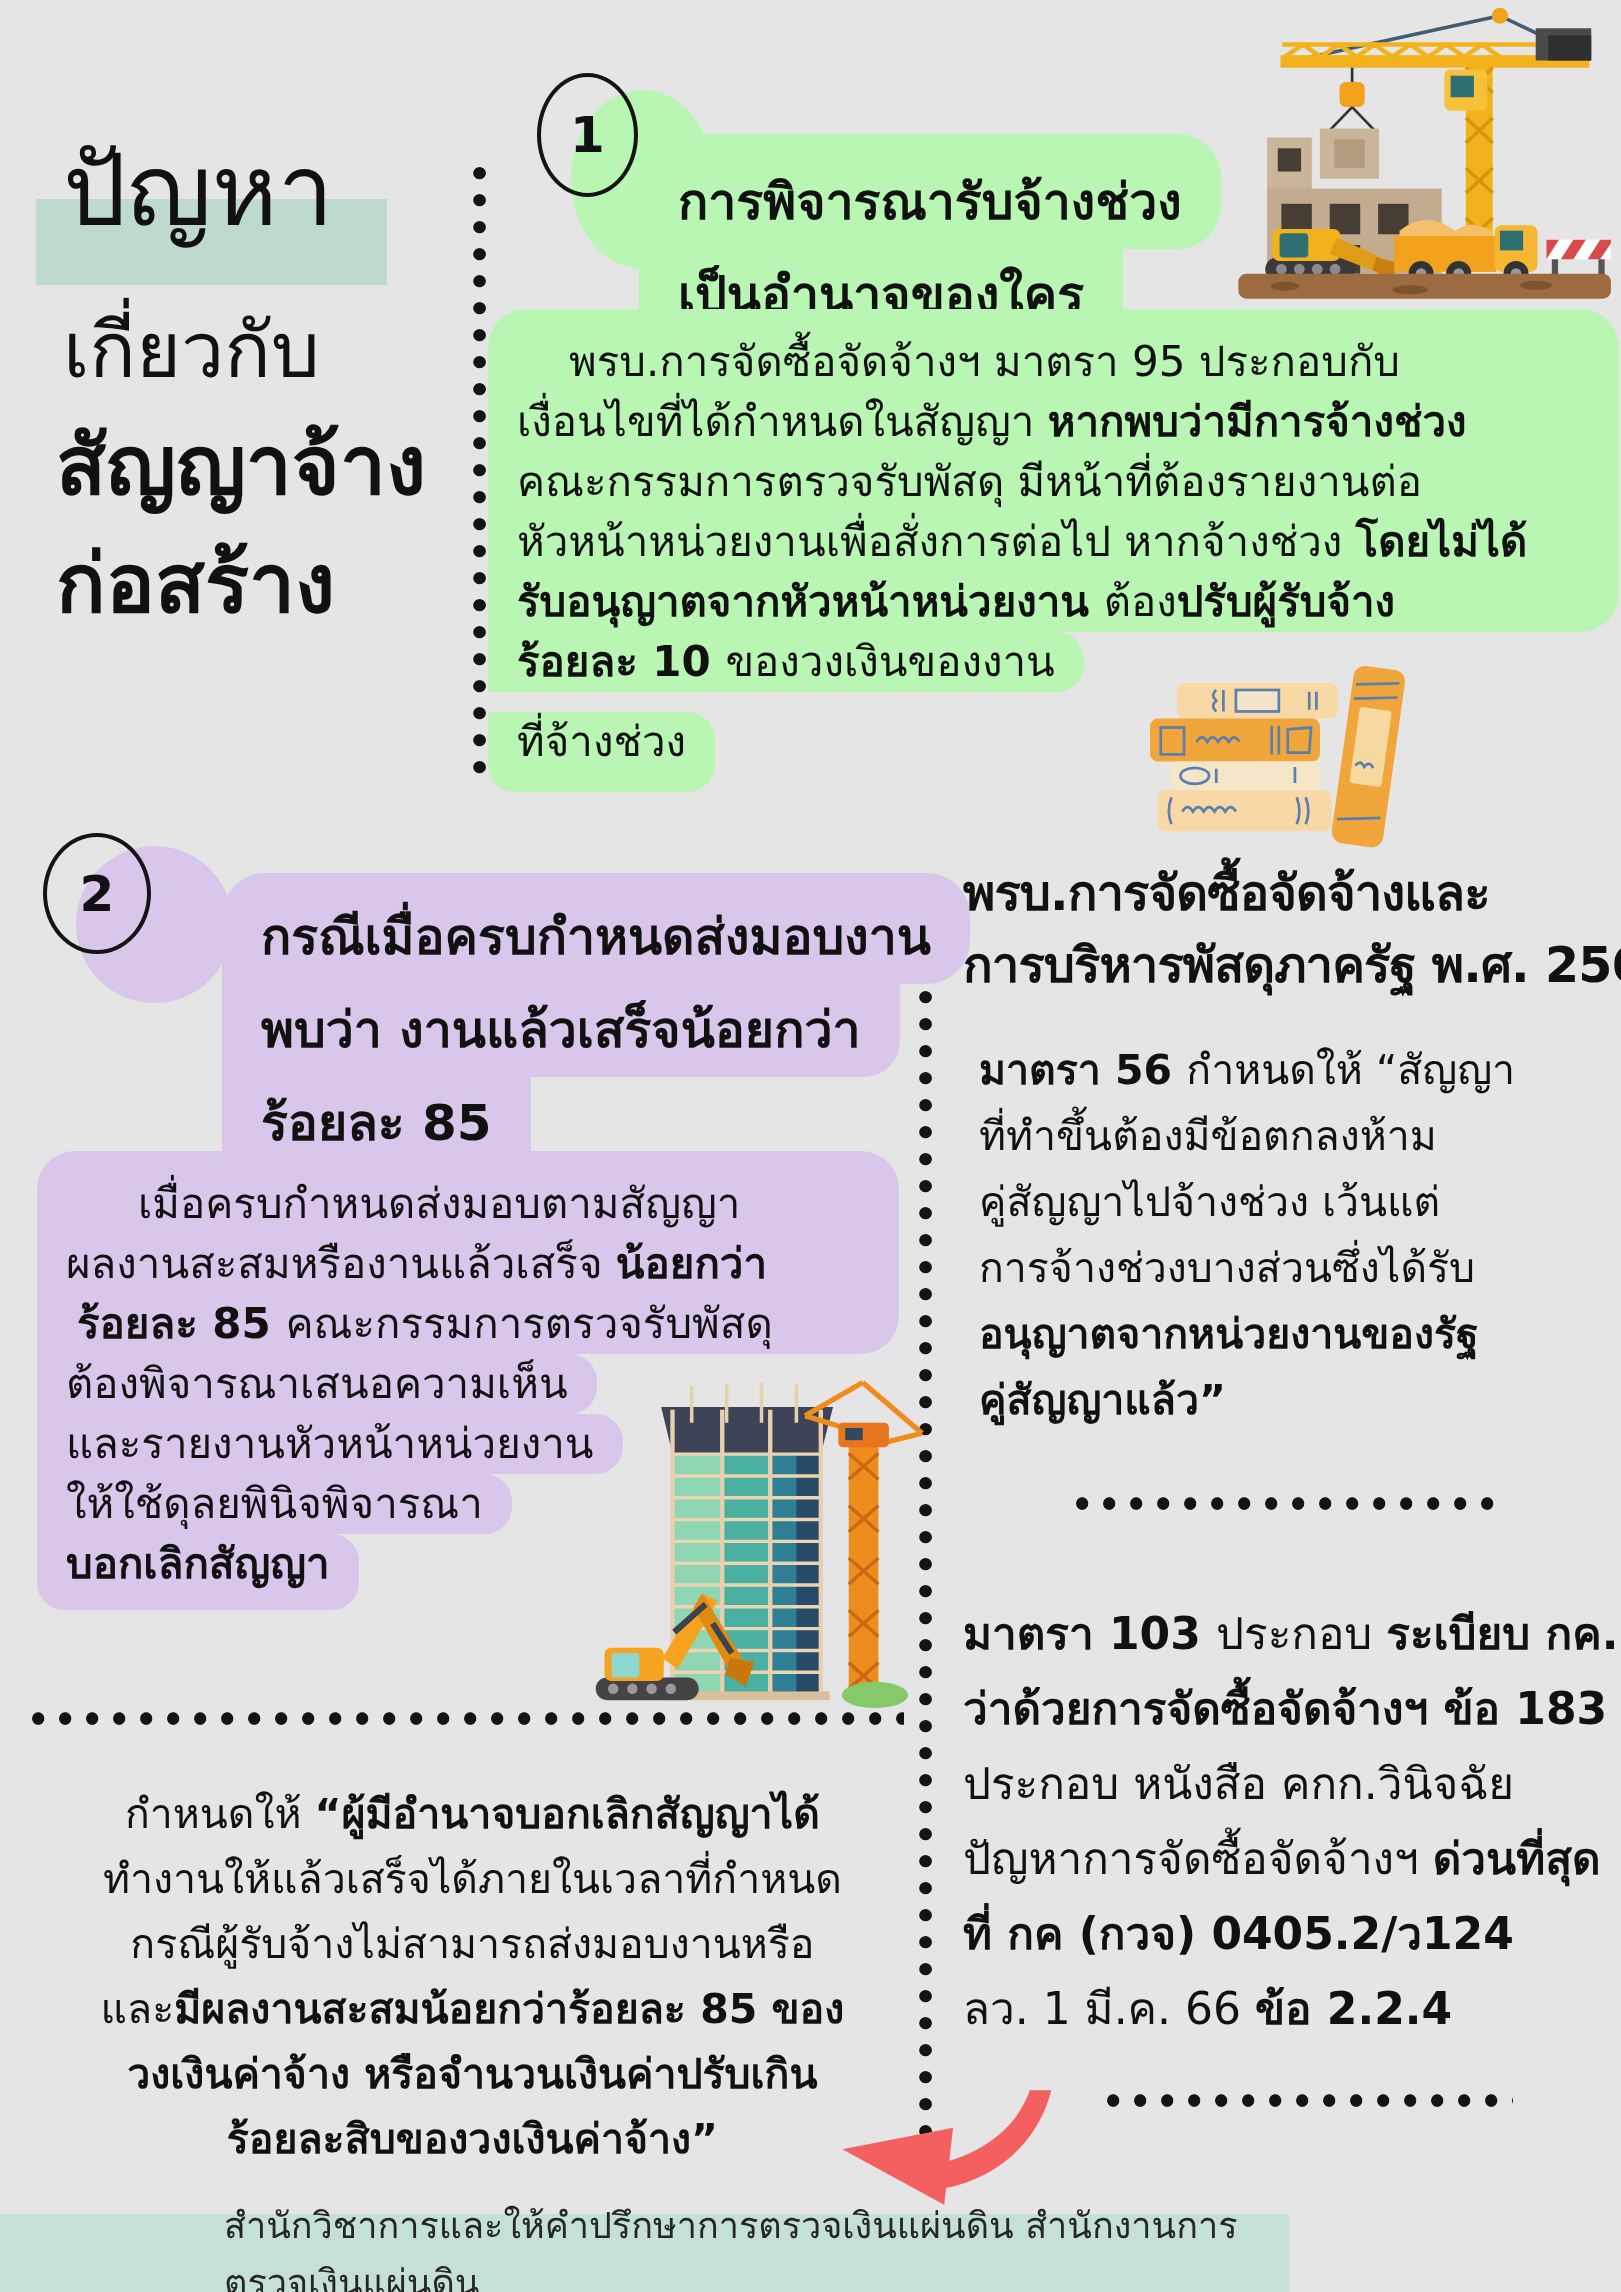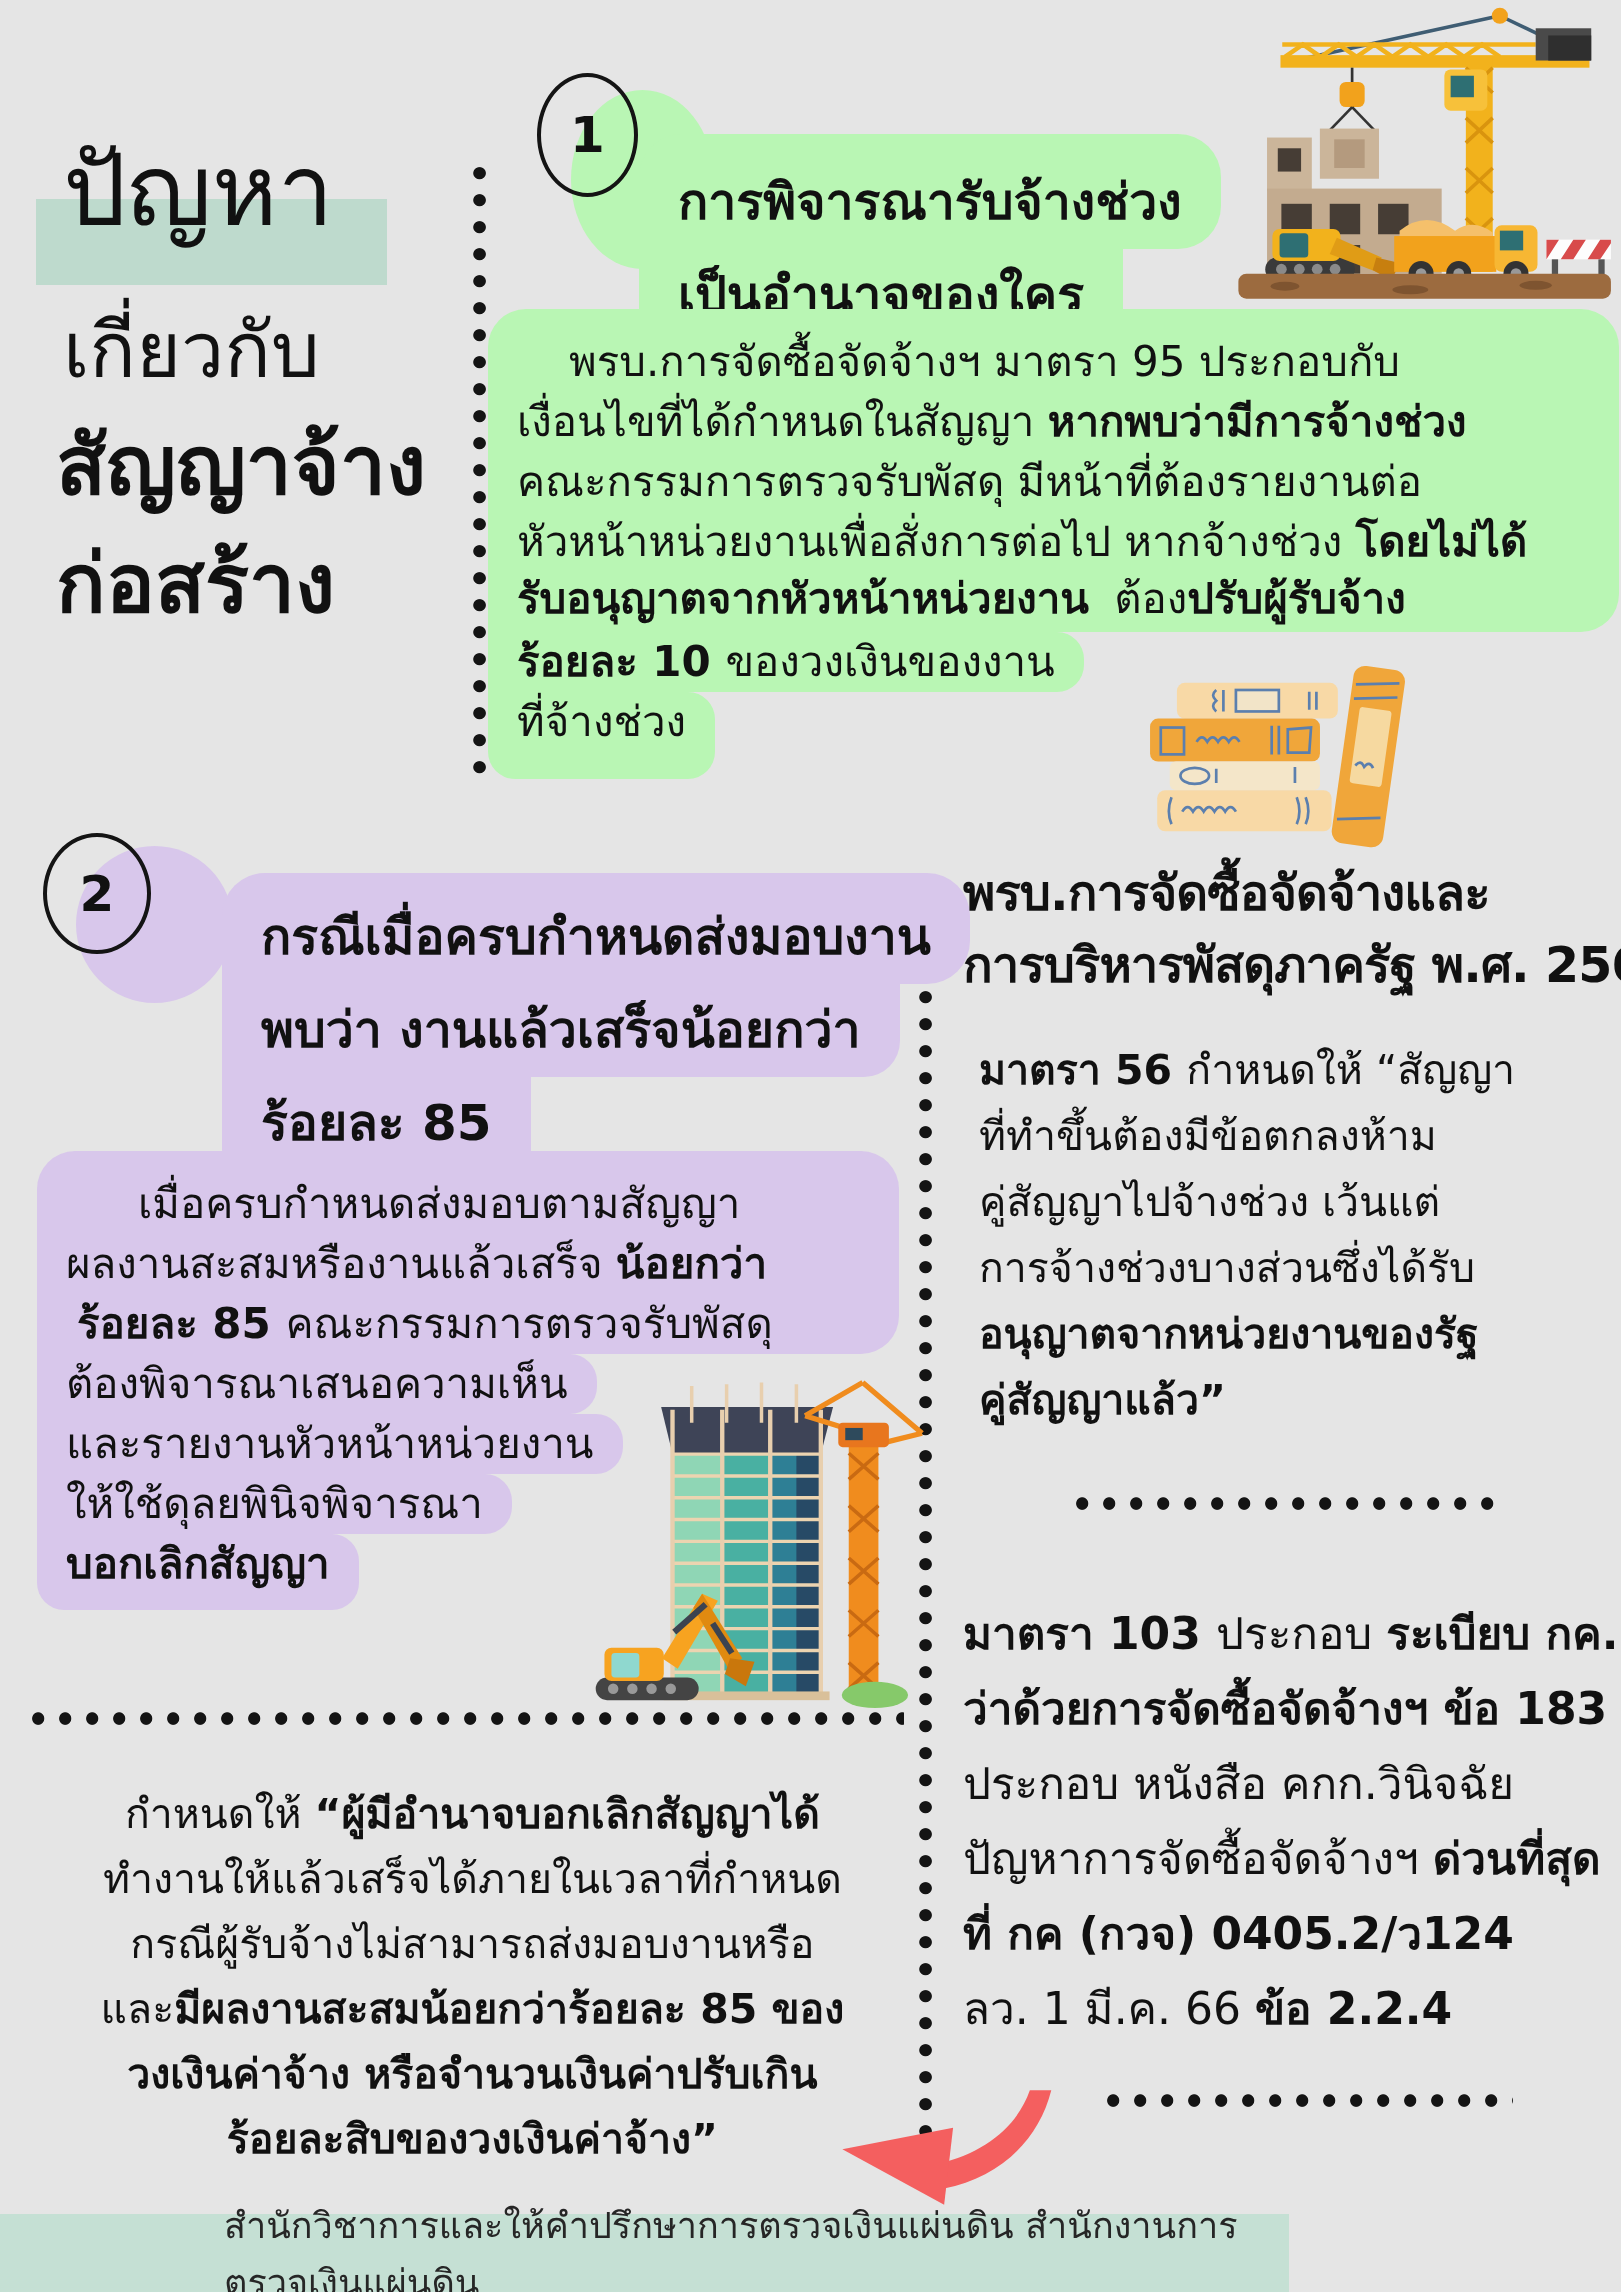--- a/index.html
+++ b/index.html
@@ -32,23 +32,23 @@
   .gh2{border-radius:0 0 43px 43px;padding-bottom:21.5px;}
   .ph1{border-radius:43px 43px 43px 0;padding-top:18px;}
   .ph2{border-radius:0 0 36px 0;}
   .ph3{border-radius:0 0 36px 36px;padding-bottom:16px;}
 
   
   .bl{font-size:42px;line-height:60px;padding:0 29px;width:fit-content;white-space:nowrap;}
   .wg{min-width:1131px;box-sizing:border-box;}
   .wp{min-width:862px;box-sizing:border-box;}
   .gb1{padding-top:23px;text-indent:52px;border-radius:38px 38px 0 0;}
-  .gb5{border-radius:0 0 38px 0;font-family:Liberation Mono, monospace;}
+  .gb5{border-radius:0 0 38px 0;}
   .gb6{border-radius:0 27px 27px 0;}
-  .gb7{border-radius:0 27px 27px 27px;padding-bottom:27px;}
+  .gb7{border-radius:0 27px 27px 27px;padding-bottom:20px;margin-top:20px;}
   .pb1{padding-top:23px;text-indent:72px;border-radius:38px 38px 0 0;}
   .pb3{border-radius:0 0 38px 0;padding-left:40px;}
   .pbt{border-radius:0 27px 27px 0;}
   .pb7{border-radius:0 27px 27px 27px;padding-bottom:16px;}
 
   b{font-weight:800;}
 
   
   .law-title{font-size:49px;font-weight:800;line-height:72px;letter-spacing:-0.9px;white-space:nowrap;}
   .law-par{font-size:41px;line-height:66px;white-space:nowrap;}

